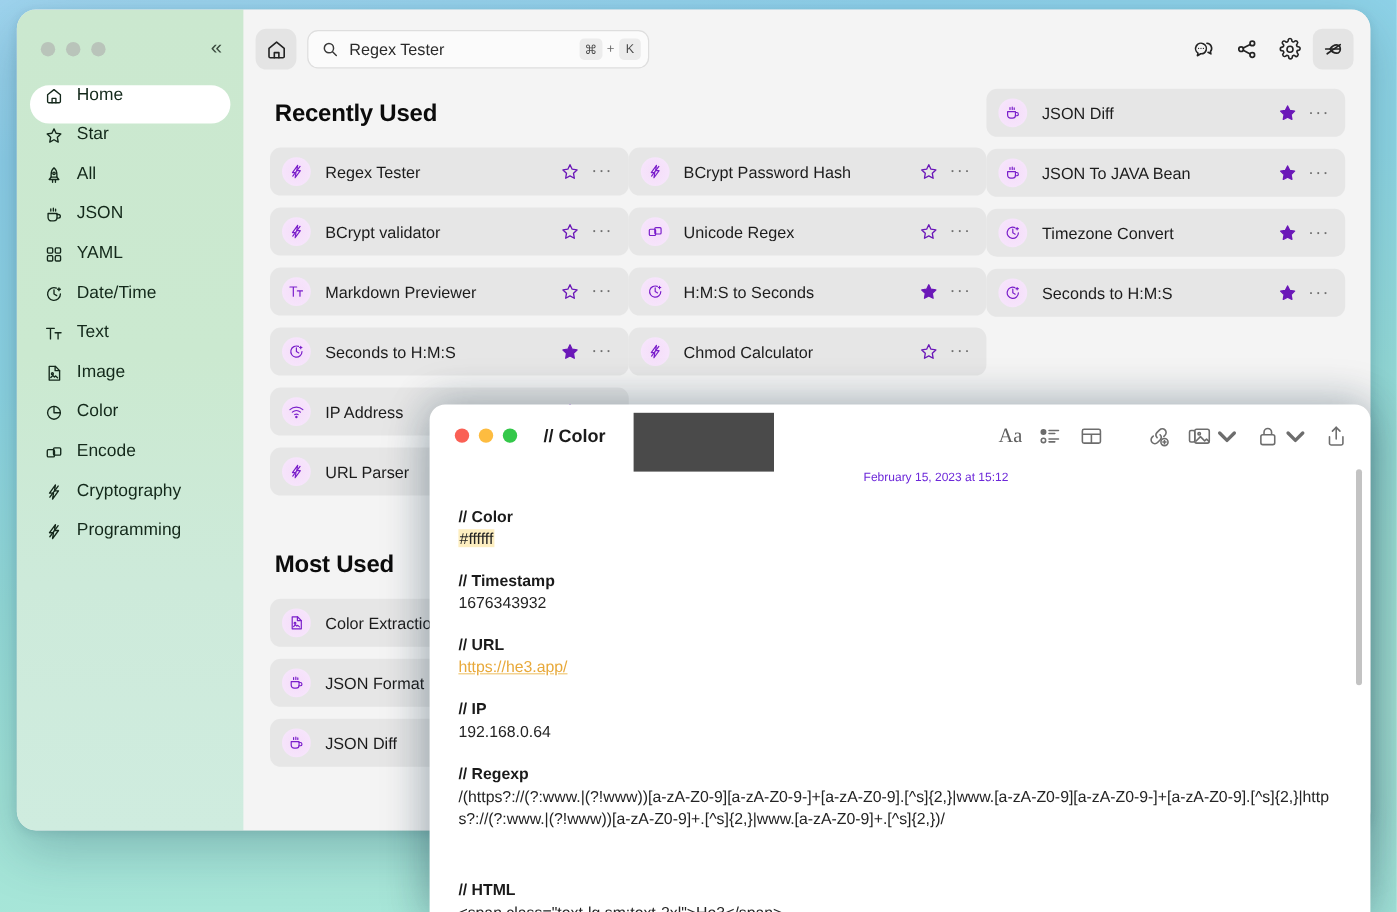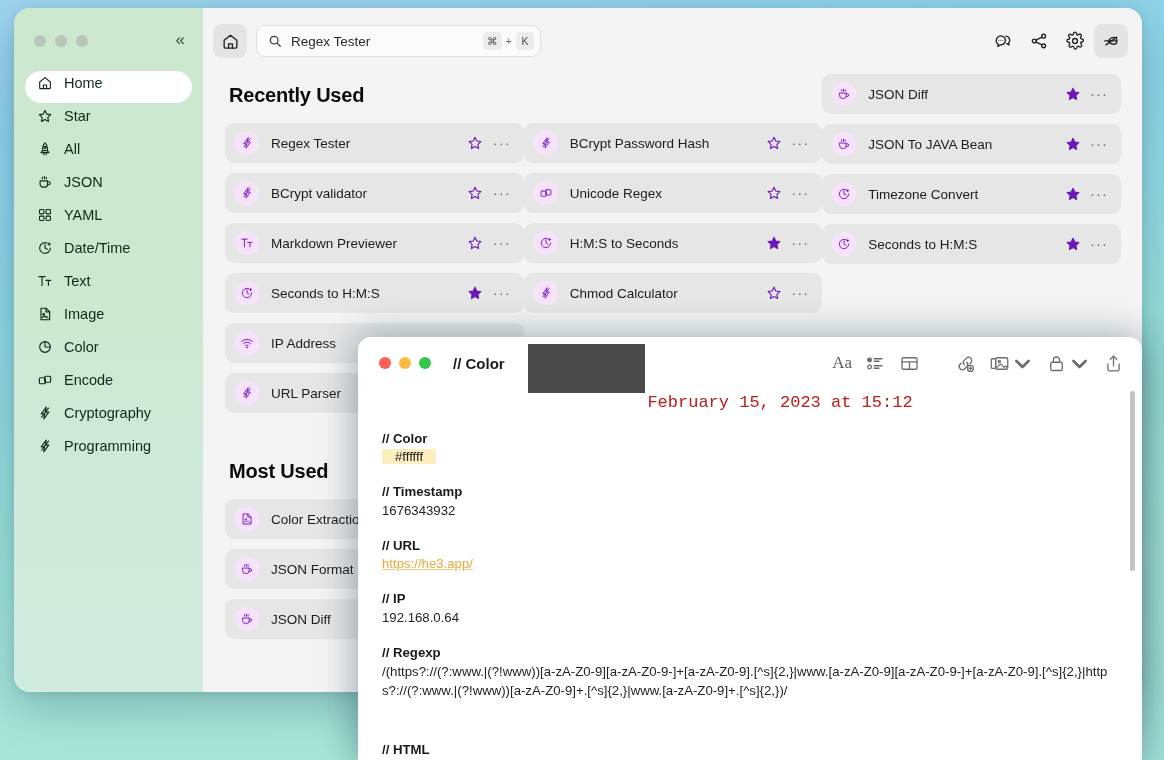--- a/index.html
+++ b/index.html
@@ -42,22 +42,22 @@
     padding: 20px 16px 0 20px;
     height: 46px;
   }
   .tl { width: 12px; height: 12px; border-radius: 50%; background: #b9c4ba; margin-right: 9px; }
   .collapse-btn {
     margin-left: auto; color: #3a4a3e; font-size: 17px; line-height: 1;
     cursor: pointer; padding: 0 2px 4px 2px;
   }
   .nav { padding: 17px 11px 0 11px; }
   .nav-item {
-    display: flex; align-items: flex-end; gap: 11px;
-    height: 32px; padding: 12px 11px;
+    display: flex; align-items: flex-start; gap: 11px;
+    height: 32px; padding: 0 11px;
     border-radius: 16px;
     font-size: 14.5px; color: #13281a;
     margin-bottom: 1px;
     cursor: pointer;
   }
   .nav-item.active { background: #ffffff; }
   .nav-item .ic { width: 17px; height: 17px; display:flex; align-items:center; justify-content:center; flex: 0 0 17px;}
   .nav-item .ic svg { width: 16px; height: 16px; display:block; }
 
   
@@ -190,36 +190,35 @@
     color: #6d6d6d; cursor: pointer;
     padding: 3px 2px;
   }
   .ntb svg { width: 21px; height: 21px; display:block; }
   .ntb .aa { font-size: 17px; color:#5e5e5e; font-family:"Liberation Serif", serif; }
   .chev { width: 9px; height: 9px; }
   .ntb-gap { width: 13px; }
 
   .note-date {
     text-align: center;
-    font-size: 17px; color: #b91c1c;
+    font-size: 10px; color: #6d28d9;
     margin-top: 4px;
     padding-left: 60px;
-    font-family: Liberation Mono, monospace;
   }
 
   .note-body {
     padding: 18px 28px 0 24px;
     font-size: 13.2px;
     color: #232323;
     line-height: 1.38;
     position: relative;
   }
   .nb-head { font-weight: 700; color: #1a1a1a; }
   .nb-val { margin-bottom: 17px; }
-  .hl { background: #fdeec0; padding: 0 13px; }
+  .hl { background: #fdeec0; padding: 0 1px; }
   .lnk { color: #e8a93a; text-decoration: underline; text-decoration-color: #f0c877; }
   .nb-code { word-break: break-all; line-height: 1.45; }
   .sp-err { text-decoration-style: dotted; text-decoration-color: #e05b4f; text-underline-offset: 2px; }
   .nb-gap { height: 24px; }
 
   .note-scroll {
     position: absolute;
     right: 7px; top: 54px;
     width: 5px; height: 180px;
     background: #c3c3c3;

